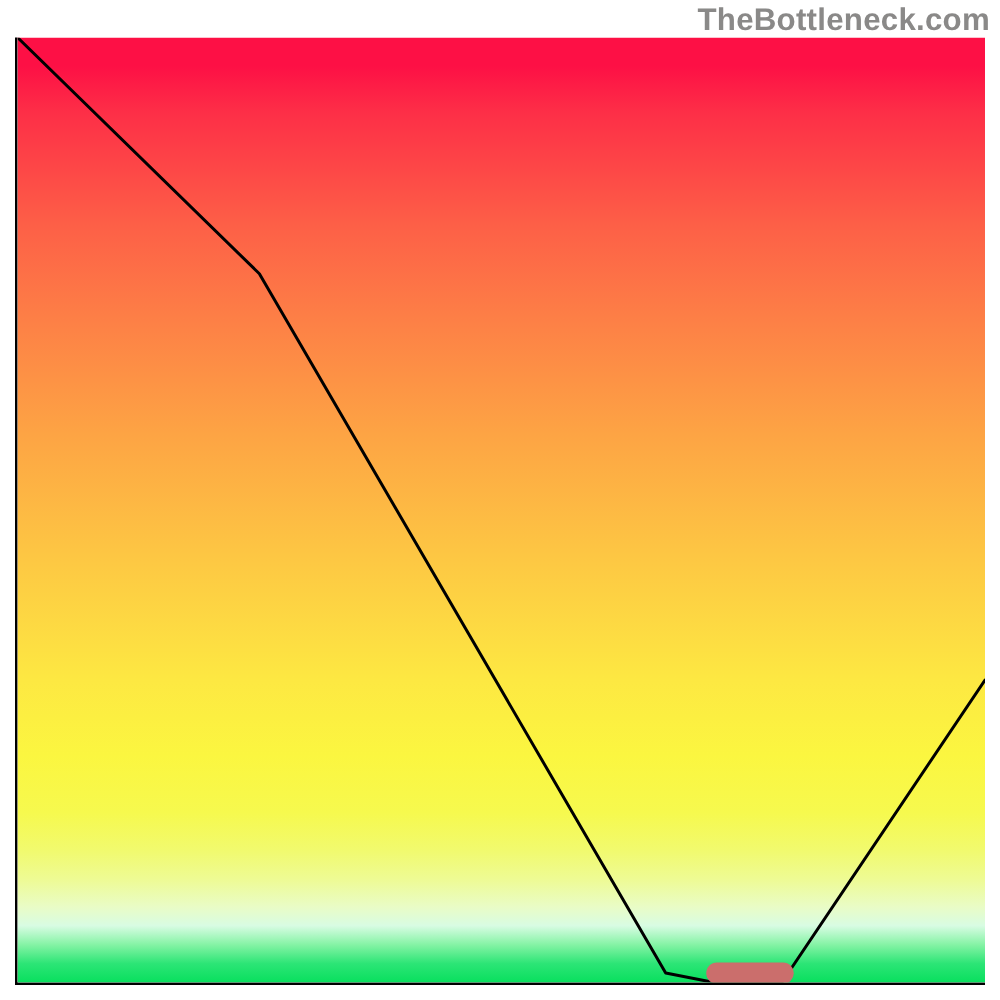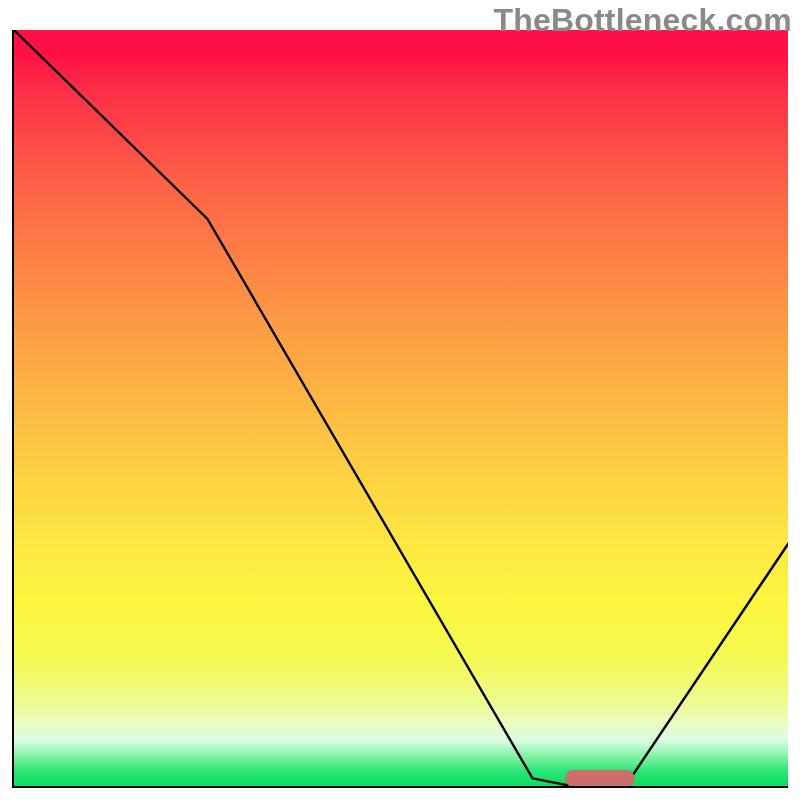--- a/index.html
+++ b/index.html
@@ -7,21 +7,21 @@
   .frame {
     position: relative;
     width: 800px;
     height: 800px;
   }
   .watermark {
     position: absolute;
     top: 2px;
     right: 8px;
     font-family: Arial, Helvetica, sans-serif;
-    font-size: 32px;
+    font-size: 25px;
     font-weight: 600;
     color: #8a8988;
     letter-spacing: 0.2px;
     z-index: 5;
   }
   .plot-area {
     position: absolute;
     left: 12px;
     top: 30px;
     width: 776px;

